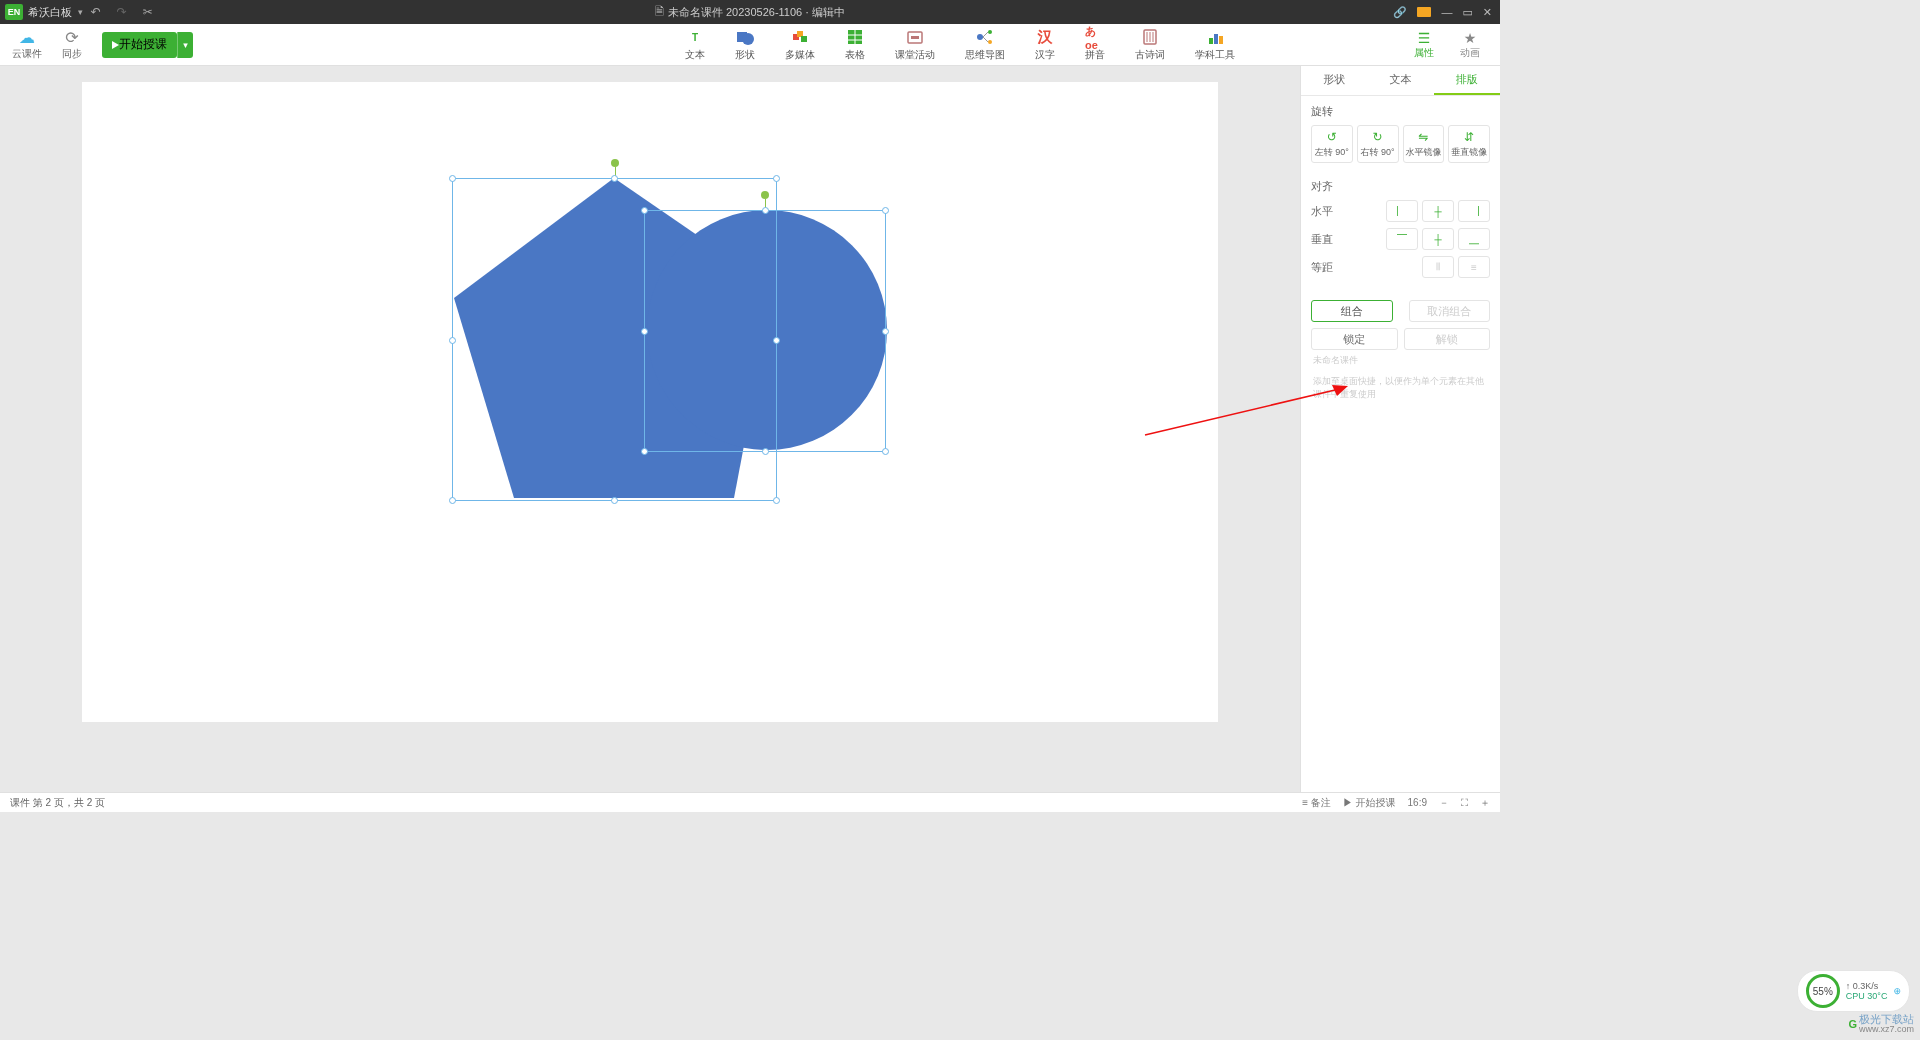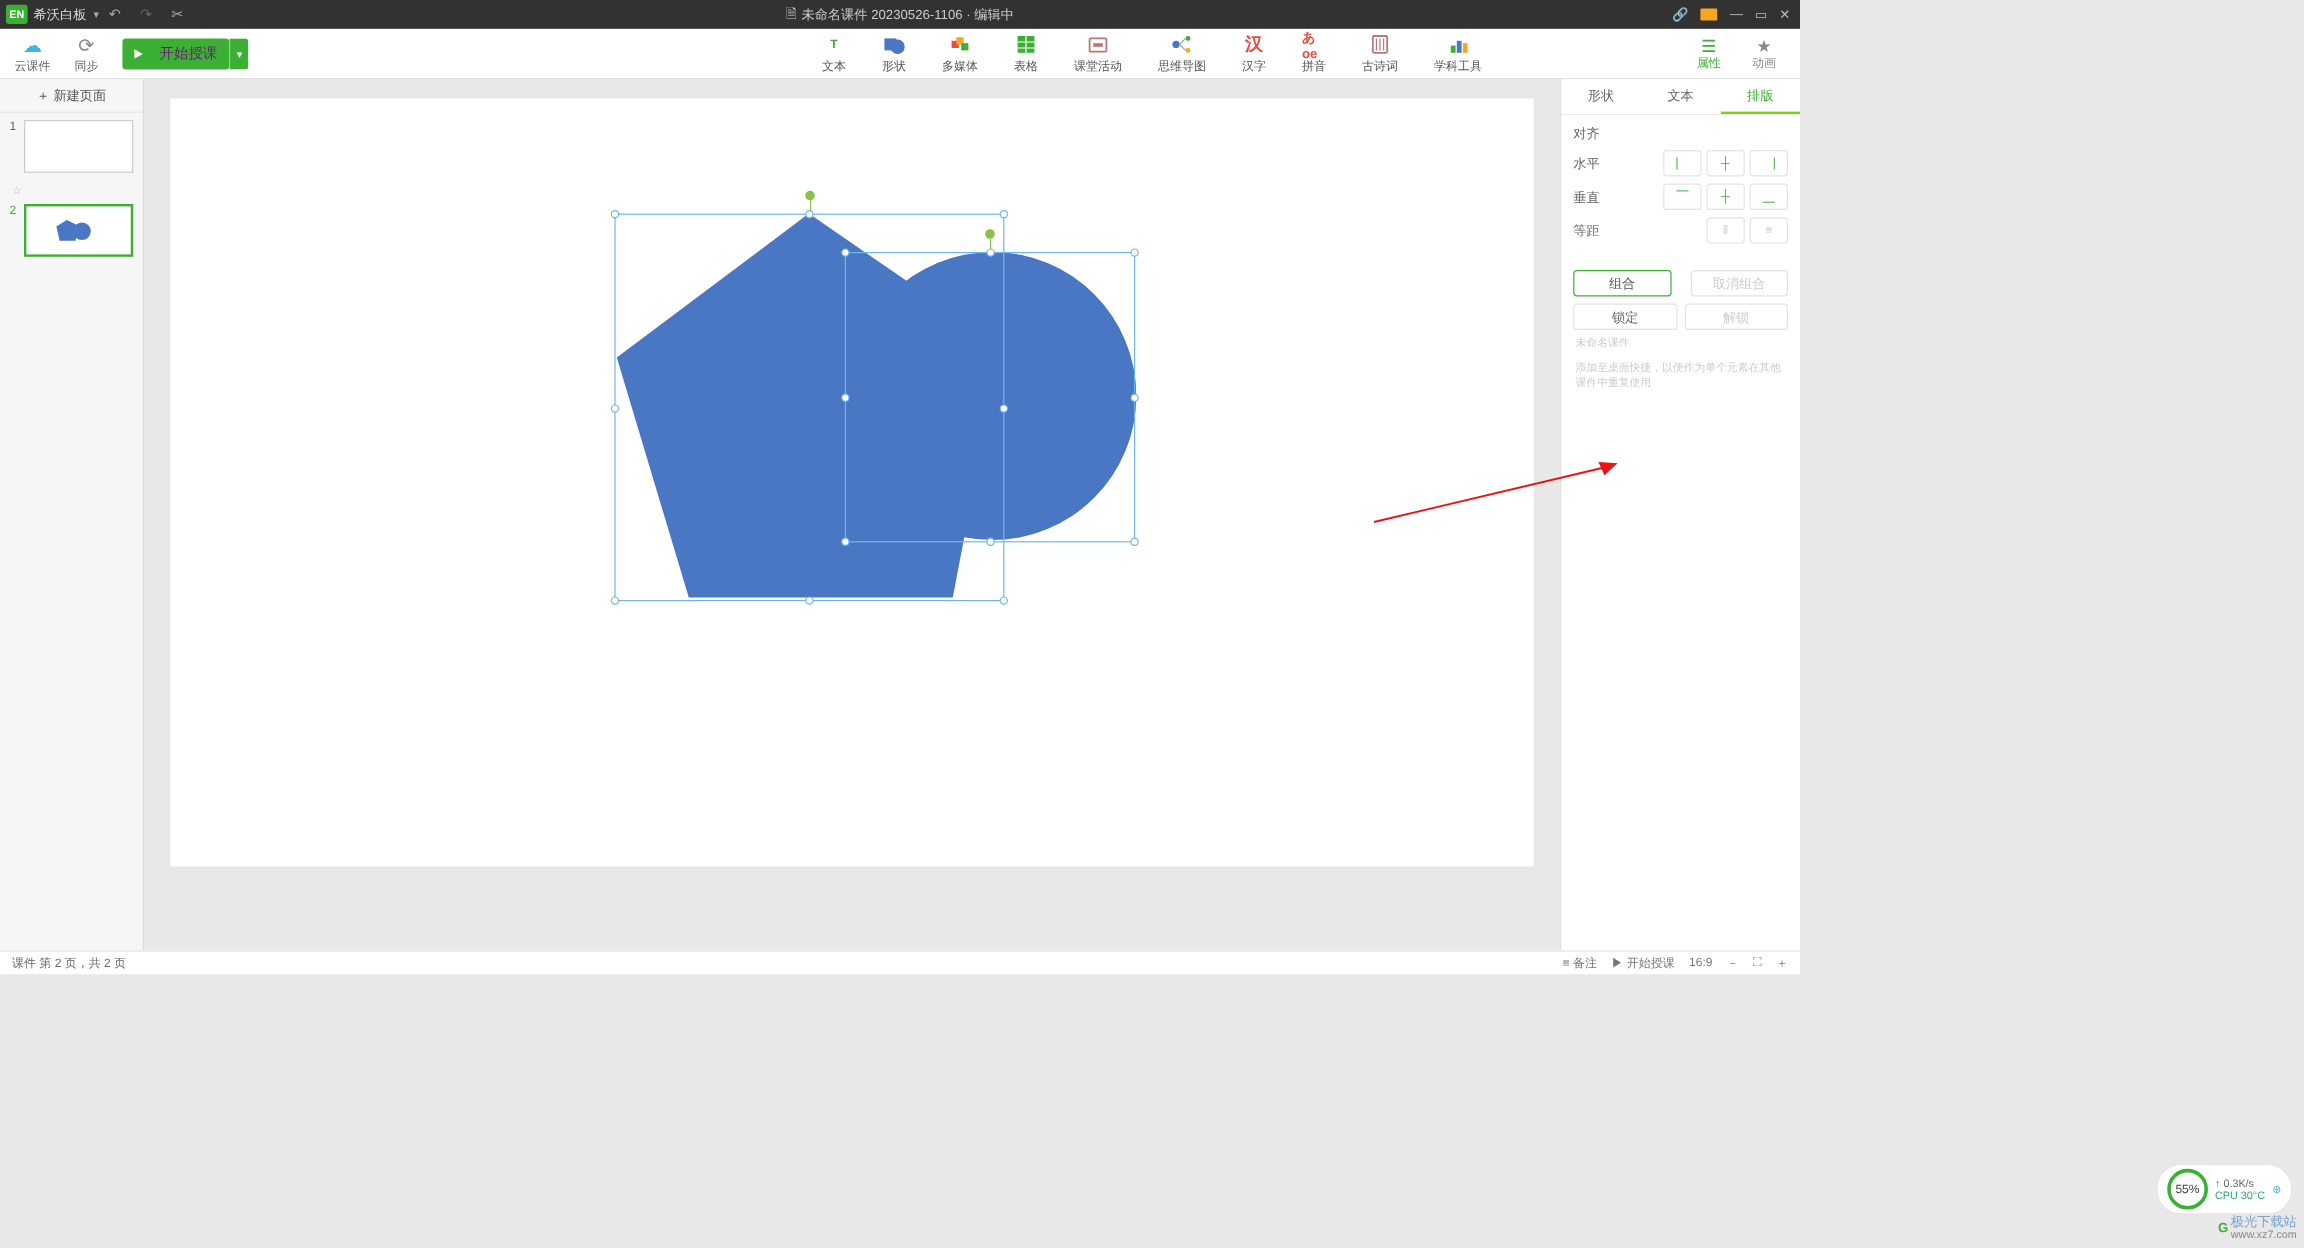--- a/index.html
+++ b/index.html
@@ -14,21 +14,21 @@
   .titlebar .doc { position: absolute; left: 50%; transform: translateX(-50%); display:flex; align-items:center; color:#ccc; gap:4px;}
   .titlebar .right { margin-left: auto; display:flex; align-items:center; gap:10px; padding-right:8px;}
   .titlebar .right .ico { color:#bbb; cursor:pointer;}
   .mail-ico{ background:#f5a623; width:14px; height:10px; border-radius:1px;}
 
   
   .toprow { height: 42px; background: #fff; border-bottom:1px solid #e0e0e0; display:flex; align-items:center; }
   .toprow .cloud-group { display:flex; gap:20px; padding:0 12px;}
   .cloud-item { display:flex; flex-direction:column; align-items:center; font-size:10px; color:#666; cursor:pointer;}
   .cloud-item .ci { font-size:16px; color:#41b6e6;}
-  .start-class { margin-left:8px; background:#3cb034; color:#701a75; border:none; border-radius:3px; height:26px; padding:0 10px; font-size:12px; display:flex; align-items:center; gap:14px; cursor:pointer;}
+  .start-class { margin-left:8px; background:#3cb034; color:#000000; border:none; border-radius:3px; height:26px; padding:0 10px; font-size:12px; display:flex; align-items:center; gap:0; cursor:pointer;}
   .start-class .tri { width:0;height:0;border-left:7px solid #fff;border-top:4px solid transparent;border-bottom:4px solid transparent;}
   .start-drop{ background:#3cb034; color:#fff; border-left:1px solid rgba(255,255,255,.3); width:16px; height:26px; display:flex;align-items:center;justify-content:center;border-radius:0 3px 3px 0; cursor:pointer; font-size:9px;}
   .toolbar-center { position:absolute; left:50%; transform:translateX(-50%); display:flex; gap:30px;}
   .tool { display:flex; flex-direction:column; align-items:center; font-size:10px; color:#555; cursor:pointer;}
   .tool .ticon { width:20px; height:20px; display:flex; align-items:center; justify-content:center; margin-bottom:1px;}
   .toprow .right-tabs { margin-left:auto; display:flex; gap:26px; padding-right:20px;}
   .right-tab { display:flex; flex-direction:column; align-items:center; font-size:10px; color:#888; cursor:pointer;}
   .right-tab.active{ color:#3cb034;}
   .right-tab .rti{ font-size:14px;}
 
@@ -219,39 +219,20 @@
       </div>
     <div class="right-tab">
         <span class="rti">★</span>
         <span>动画</span>
       </div>
   </div>
 </div>
 
 <div class="main">
 
-  <div class="left-panel">
-    <div class="new-page">＋ 新建页面</div>
-    <div class="slide-thumb-row">
-      <span class="slide-num">1</span>
-      <div class="thumb"></div>
-    </div>
-    <div style="display:flex;justify-content:flex-start;padding-left:10px;">
-        <span class="star-icon">☆</span>
-      </div>
-    <div class="slide-thumb-row">
-      <span class="slide-num" style="color:#3cb034">2</span>
-      <div class="thumb active">
-        <svg class="thumb-shape" viewBox="0 0 50 36">
-            <polygon points="14,2 28,9 25,28 5,28 1,10" fill="#4a77c4"></polygon>
-            <circle cx="33" cy="16" r="11" fill="#4a77c4"></circle>
-          </svg>
-      </div>
-    </div>
-  </div>
 
   <div class="center-stage">
     <div class="canvas">
 
       <svg style="position:absolute;left:372px;top:96px" width="330" height="330">
         <polygon class="pentagon" points="160,0 320,110 280,320 60,320 0,120"></polygon>
       </svg>
 
       <svg style="position:absolute;left:565px;top:128px" width="240" height="240">
         <ellipse class="circle" cx="120" cy="120" rx="120" ry="120"></ellipse>
@@ -285,20 +266,41 @@
     </div>
   </div>
 
   <div class="right-panel">
     <div class="rp-tabs">
       <div class="rp-tab">形状</div>
       <div class="rp-tab">文本</div>
       <div class="rp-tab active">排版</div>
     </div>
     <div class="rp-section">
+      <div class="rp-title">旋转</div>
+      <div class="btn-grid">
+        <div class="sbtn">
+            <span class="si">↺</span>
+            <span>左转 90°</span>
+          </div>
+        <div class="sbtn">
+            <span class="si">↻</span>
+            <span>右转 90°</span>
+          </div>
+        <div class="sbtn">
+            <span class="si">⇋</span>
+            <span>水平镜像</span>
+          </div>
+        <div class="sbtn">
+            <span class="si">⇵</span>
+            <span>垂直镜像</span>
+          </div>
+      </div>
+    </div>
+    <div class="rp-section">
       <div class="rp-title">对齐</div>
       <div class="row-btns">
         <span class="lbl">水平</span>
         <div class="mini-row">
           <div class="mini-btn">⎸</div>
           <div class="mini-btn">┼</div>
           <div class="mini-btn">⎹</div>
         </div>
       </div>
       <div class="row-btns">

